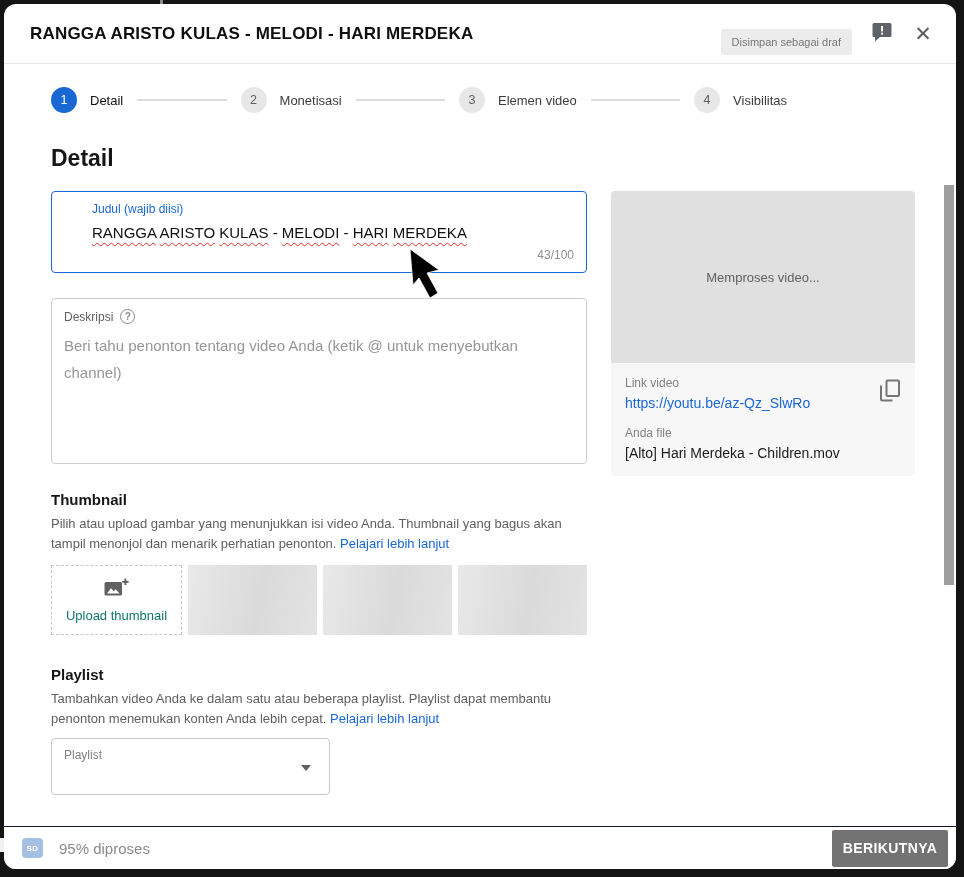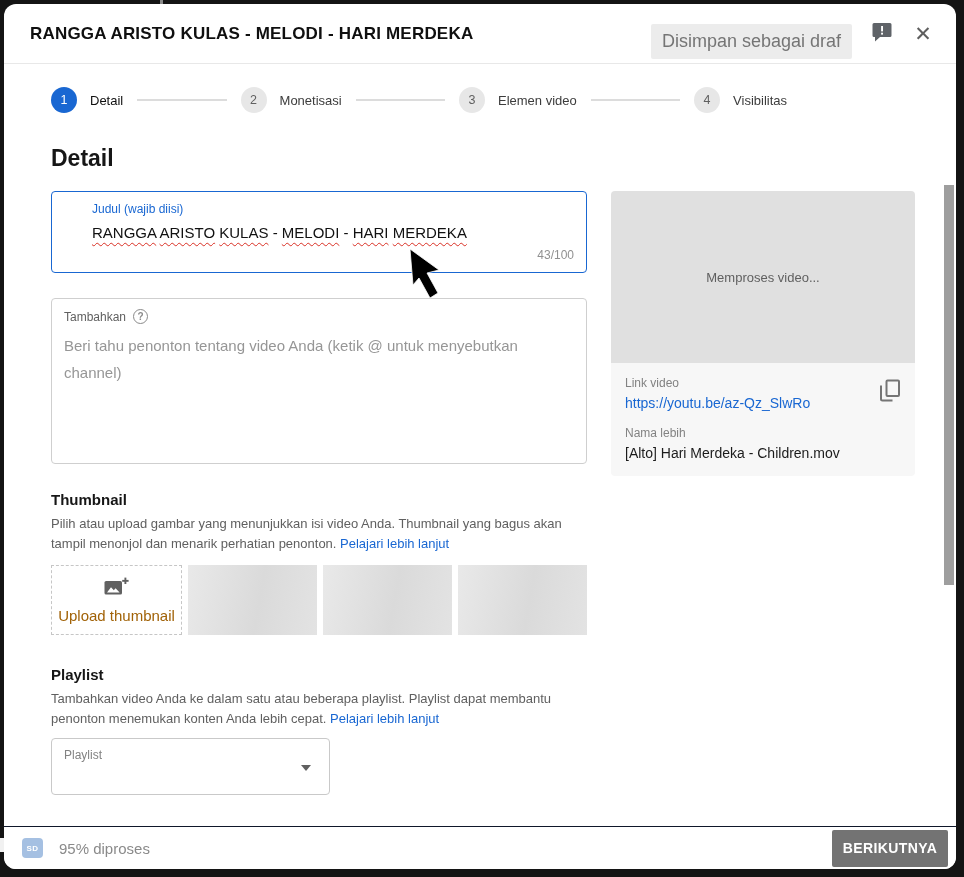--- a/index.html
+++ b/index.html
@@ -12,21 +12,21 @@
 
   .dialog { position:absolute; left:4px; top:4px; width:952px; height:865px;
             background:#fff; border-radius:12px; overflow:hidden;
             display:flex; flex-direction:column; }
 
   
   .hdr { height:60px; flex:0 0 60px; display:flex; align-items:center;
          padding:0 20px 0 26px; border-bottom:1px solid #e8e8e8; }
   .hdr-title { font-size:17px; font-weight:bold; color:#0f0f0f; letter-spacing:.2px;
                flex:1; white-space:nowrap; overflow:hidden; }
-  .draft-badge { background:#ececec; color:#757575; font-size:18px;
+  .draft-badge { background:#ececec; color:#757575; font-size:11px;
                  padding:7px 11px; border-radius:2px; margin-right:18px; white-space:nowrap;margin-top:16px; }
   .fb-btn { width:24px; height:24px; border:none; background:none; cursor:pointer;
             margin-right:16px; display:flex; align-items:center; justify-content:center; }
   .close-btn { width:26px; height:26px; border:none; background:none; cursor:pointer;
                font-size:21px; color:#5f5f5f; line-height:1; font-weight:400; }
 
   
   .content { flex:1 1 auto; position:relative; overflow:hidden; padding:0 0 0 47px; }
 
   
@@ -84,21 +84,21 @@
 
   
   .section-heading { font-size:15px; font-weight:bold; color:#161616; }
   .thumb-heading { margin-top:27px; }
   .section-desc { font-size:13px; color:#606060; line-height:20px; margin-top:6px; max-width:536px; }
   .learn-link { color:#1967d2; text-decoration:none; }
   .thumb-row { display:flex; gap:6px; margin-top:11px; }
   .upload-thumb { width:131px; height:70px; border:1px dashed #c6c6c6; background:#fff;
                   display:flex; flex-direction:column; align-items:center; justify-content:center;
                   gap:6px; cursor:pointer; }
-  .upload-thumb-label { font-size:15px; color:#a16207; }
+  .upload-thumb-label { font-size:13px; color:#0f766e; }
   .thumb-ph { width:129px; height:70px;
               background:linear-gradient(100deg,#e9e9e9 0%,#dadada 55%,#e3e3e3 100%); }
 
   
   .playlist-heading { margin-top:31px; }
   .select-box { width:279px; height:57px; border:1px solid #c9c9c9; border-radius:4px;
                 margin-top:9px; padding:9px 12px; position:relative; cursor:pointer; }
   .select-label { font-size:12px; color:#828282; }
   .select-value { font-size:15px; color:#5f5f5f; margin-top:5px; }
   .caret { position:absolute; right:18px; top:26px; width:0; height:0;
@@ -181,21 +181,21 @@
       <div class="col-left">
 
         <div class="field-box focused">
           <div class="field-label">Judul (wajib diisi)</div>
           <div class="field-value" id="title-value"><span class="sq">RANGGA</span> <span class="sq">ARISTO</span> <span class="sq">KULAS</span> <span>-</span> <span class="sq">MELODI</span> <span>-</span> <span class="sq">HARI</span> <span class="sq">MERDEKA</span></div>
           <div class="char-count">43/100</div>
         </div>
 
         <div class="field-box desc-box">
           <div class="label-row">
-            <span class="field-label">Tambahkan</span>
+            <span class="field-label">Deskripsi</span>
             <span class="help-circle">?</span>
           </div>
           <div class="placeholder">Beri tahu penonton tentang video Anda (ketik @ untuk menyebutkan channel)</div>
         </div>
 
         <div class="section-heading thumb-heading">Thumbnail</div>
         <div class="section-desc"><span>Pilih atau upload gambar yang menunjukkan isi video Anda. Thumbnail yang bagus akan tampil menonjol dan menarik perhatian penonton. </span><a href="#" class="learn-link">Pelajari lebih lanjut</a></div>
         <div class="thumb-row">
           <div class="upload-thumb">
             <span>
@@ -232,21 +232,21 @@
             <div class="info-label">Link video</div>
             <a href="#" class="video-link">https://youtu.be/az-Qz_SlwRo</a>
             <button class="copy-btn">
               <span>
                 <svg width="22" height="24" viewBox="0 0 22 24">
                   <rect x="7.5" y="1.5" width="12.5" height="15.5" rx="1" fill="none" stroke="#757575" stroke-width="2"></rect>
                   <path d="M13.5 21.5 H3.5 a1.5 1.5 0 0 1 -1.5 -1.5 V6.5" fill="none" stroke="#757575" stroke-width="2"></path>
                 </svg>
               </span>
             </button>
-            <div class="info-label filename-label">Nama lebih</div>
+            <div class="info-label filename-label">Anda file</div>
             <div class="filename">[Alto] Hari Merdeka - Children.mov</div>
           </div>
         </div>
       </div>
     </div>
 
     <div class="scrollbar">
       <div class="scroll-thumb"></div>
     </div>
   </div>

